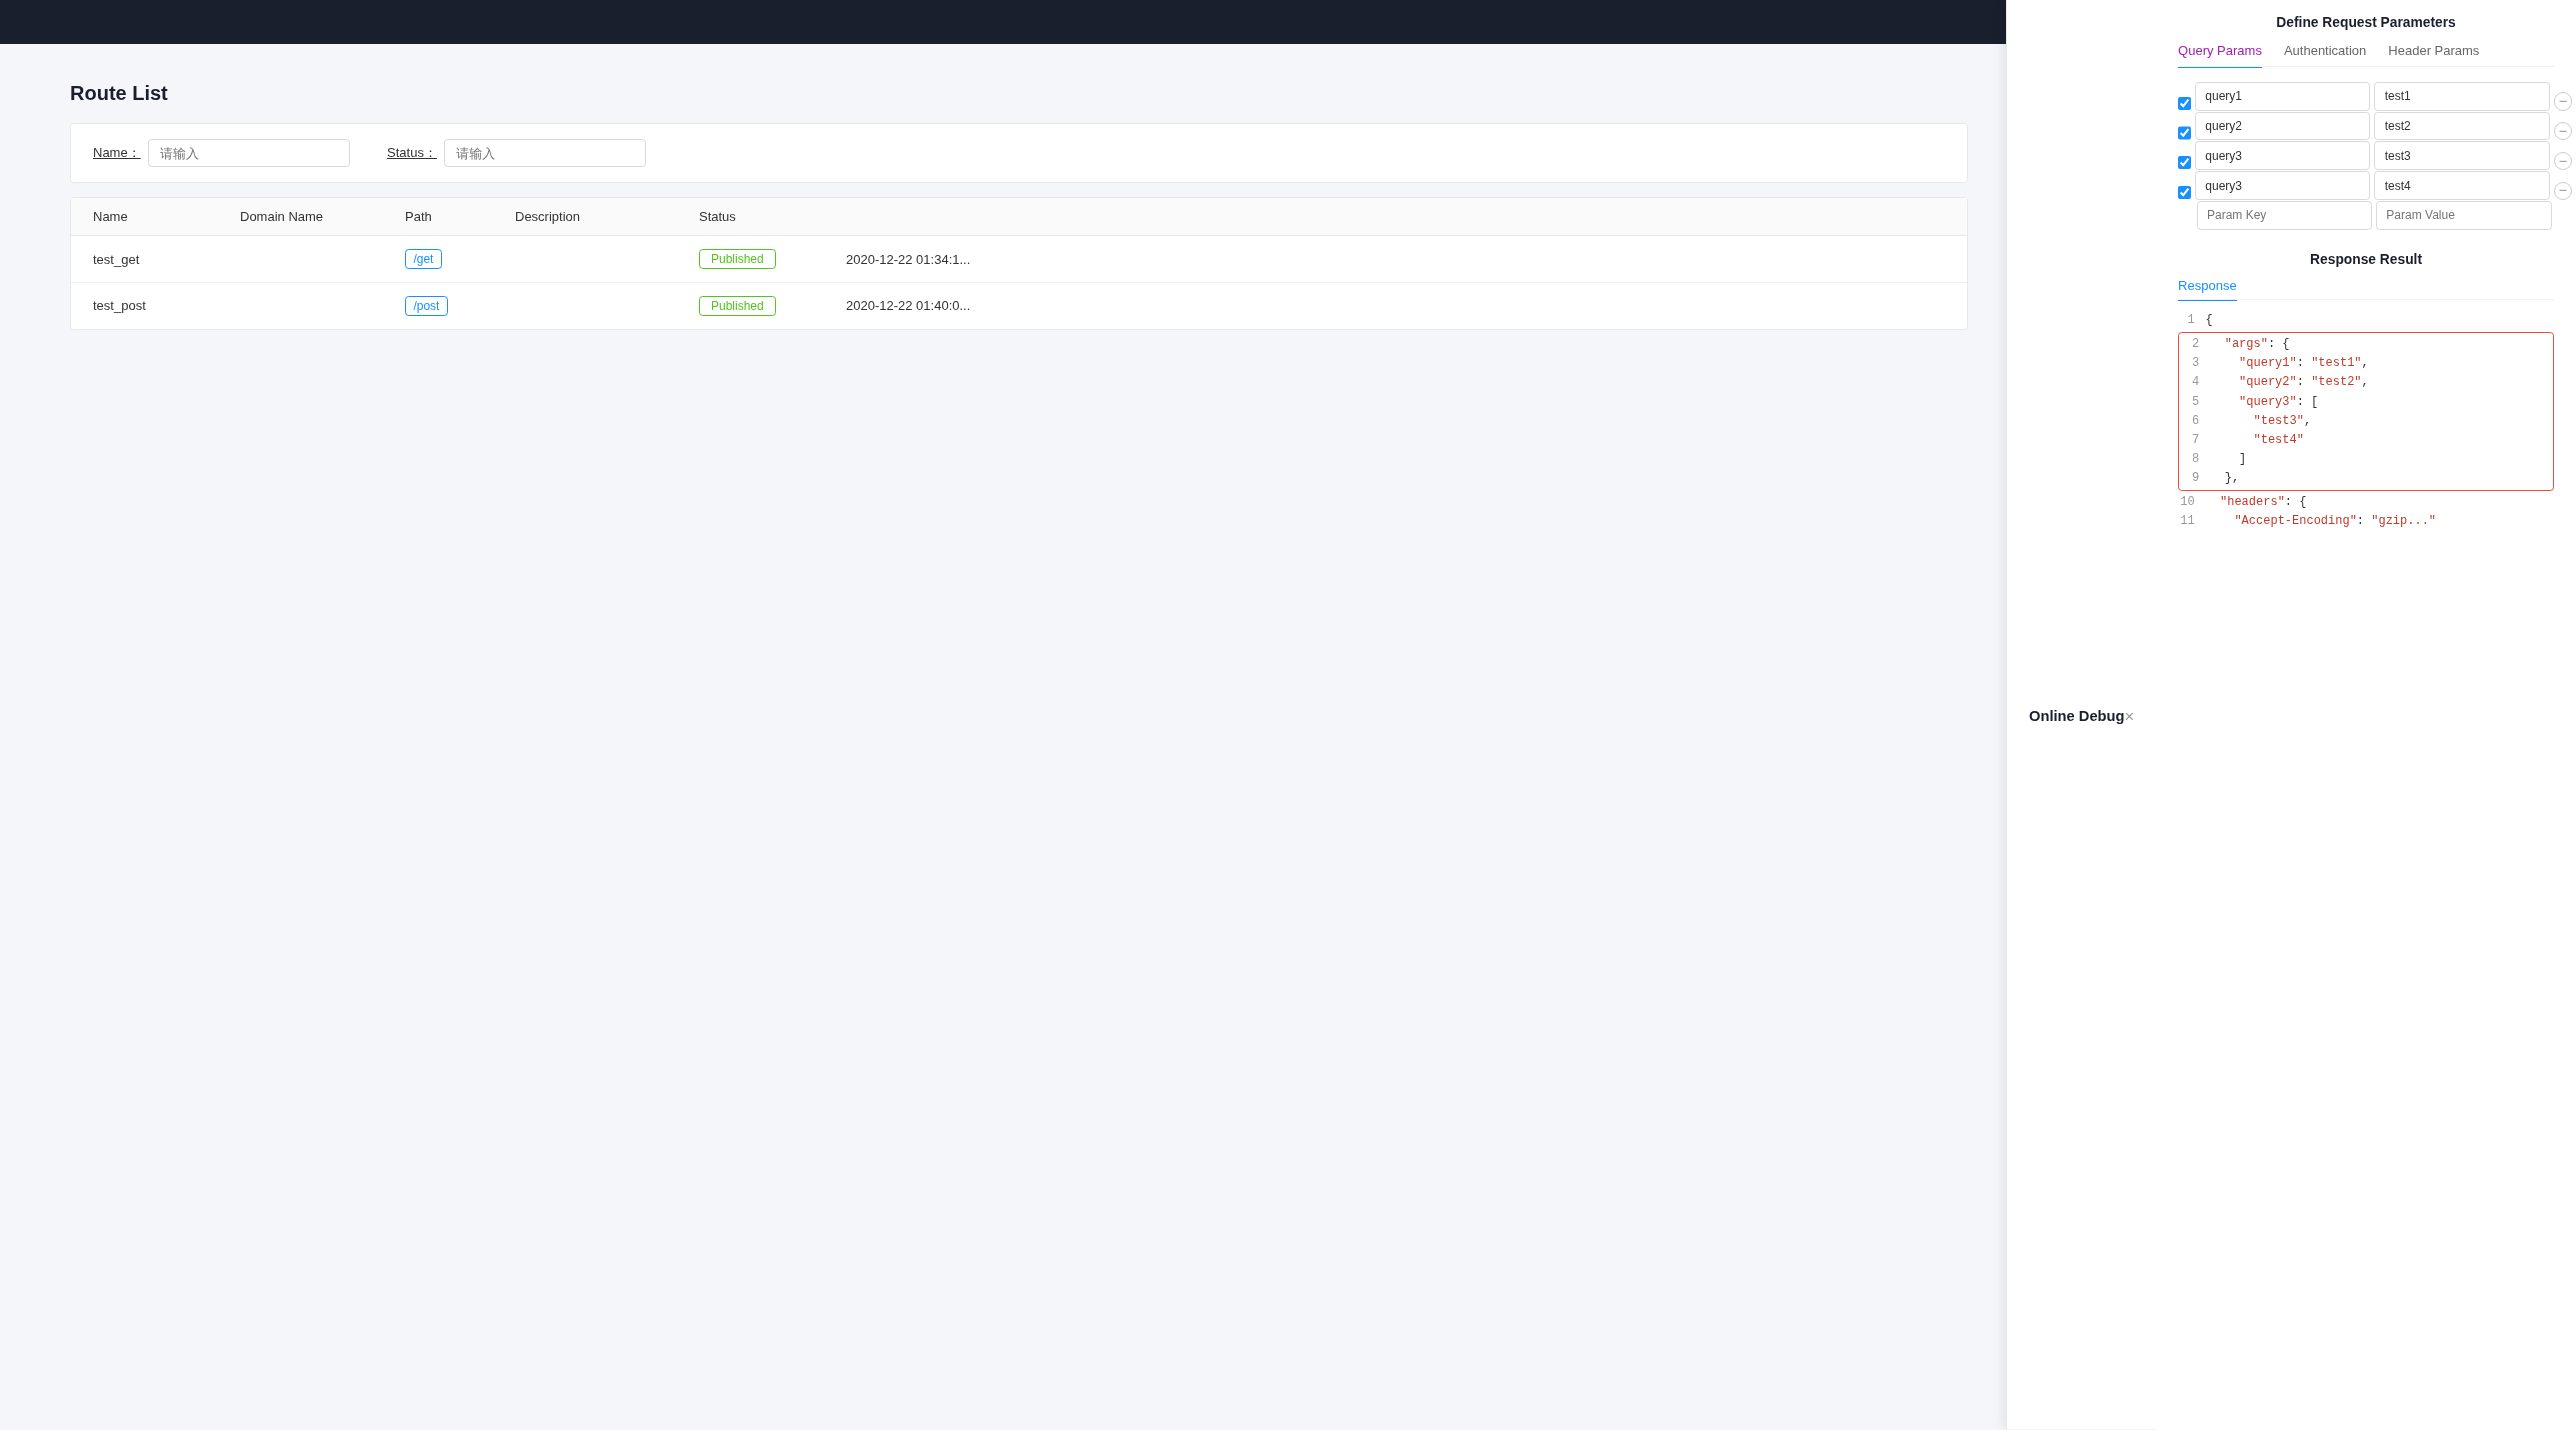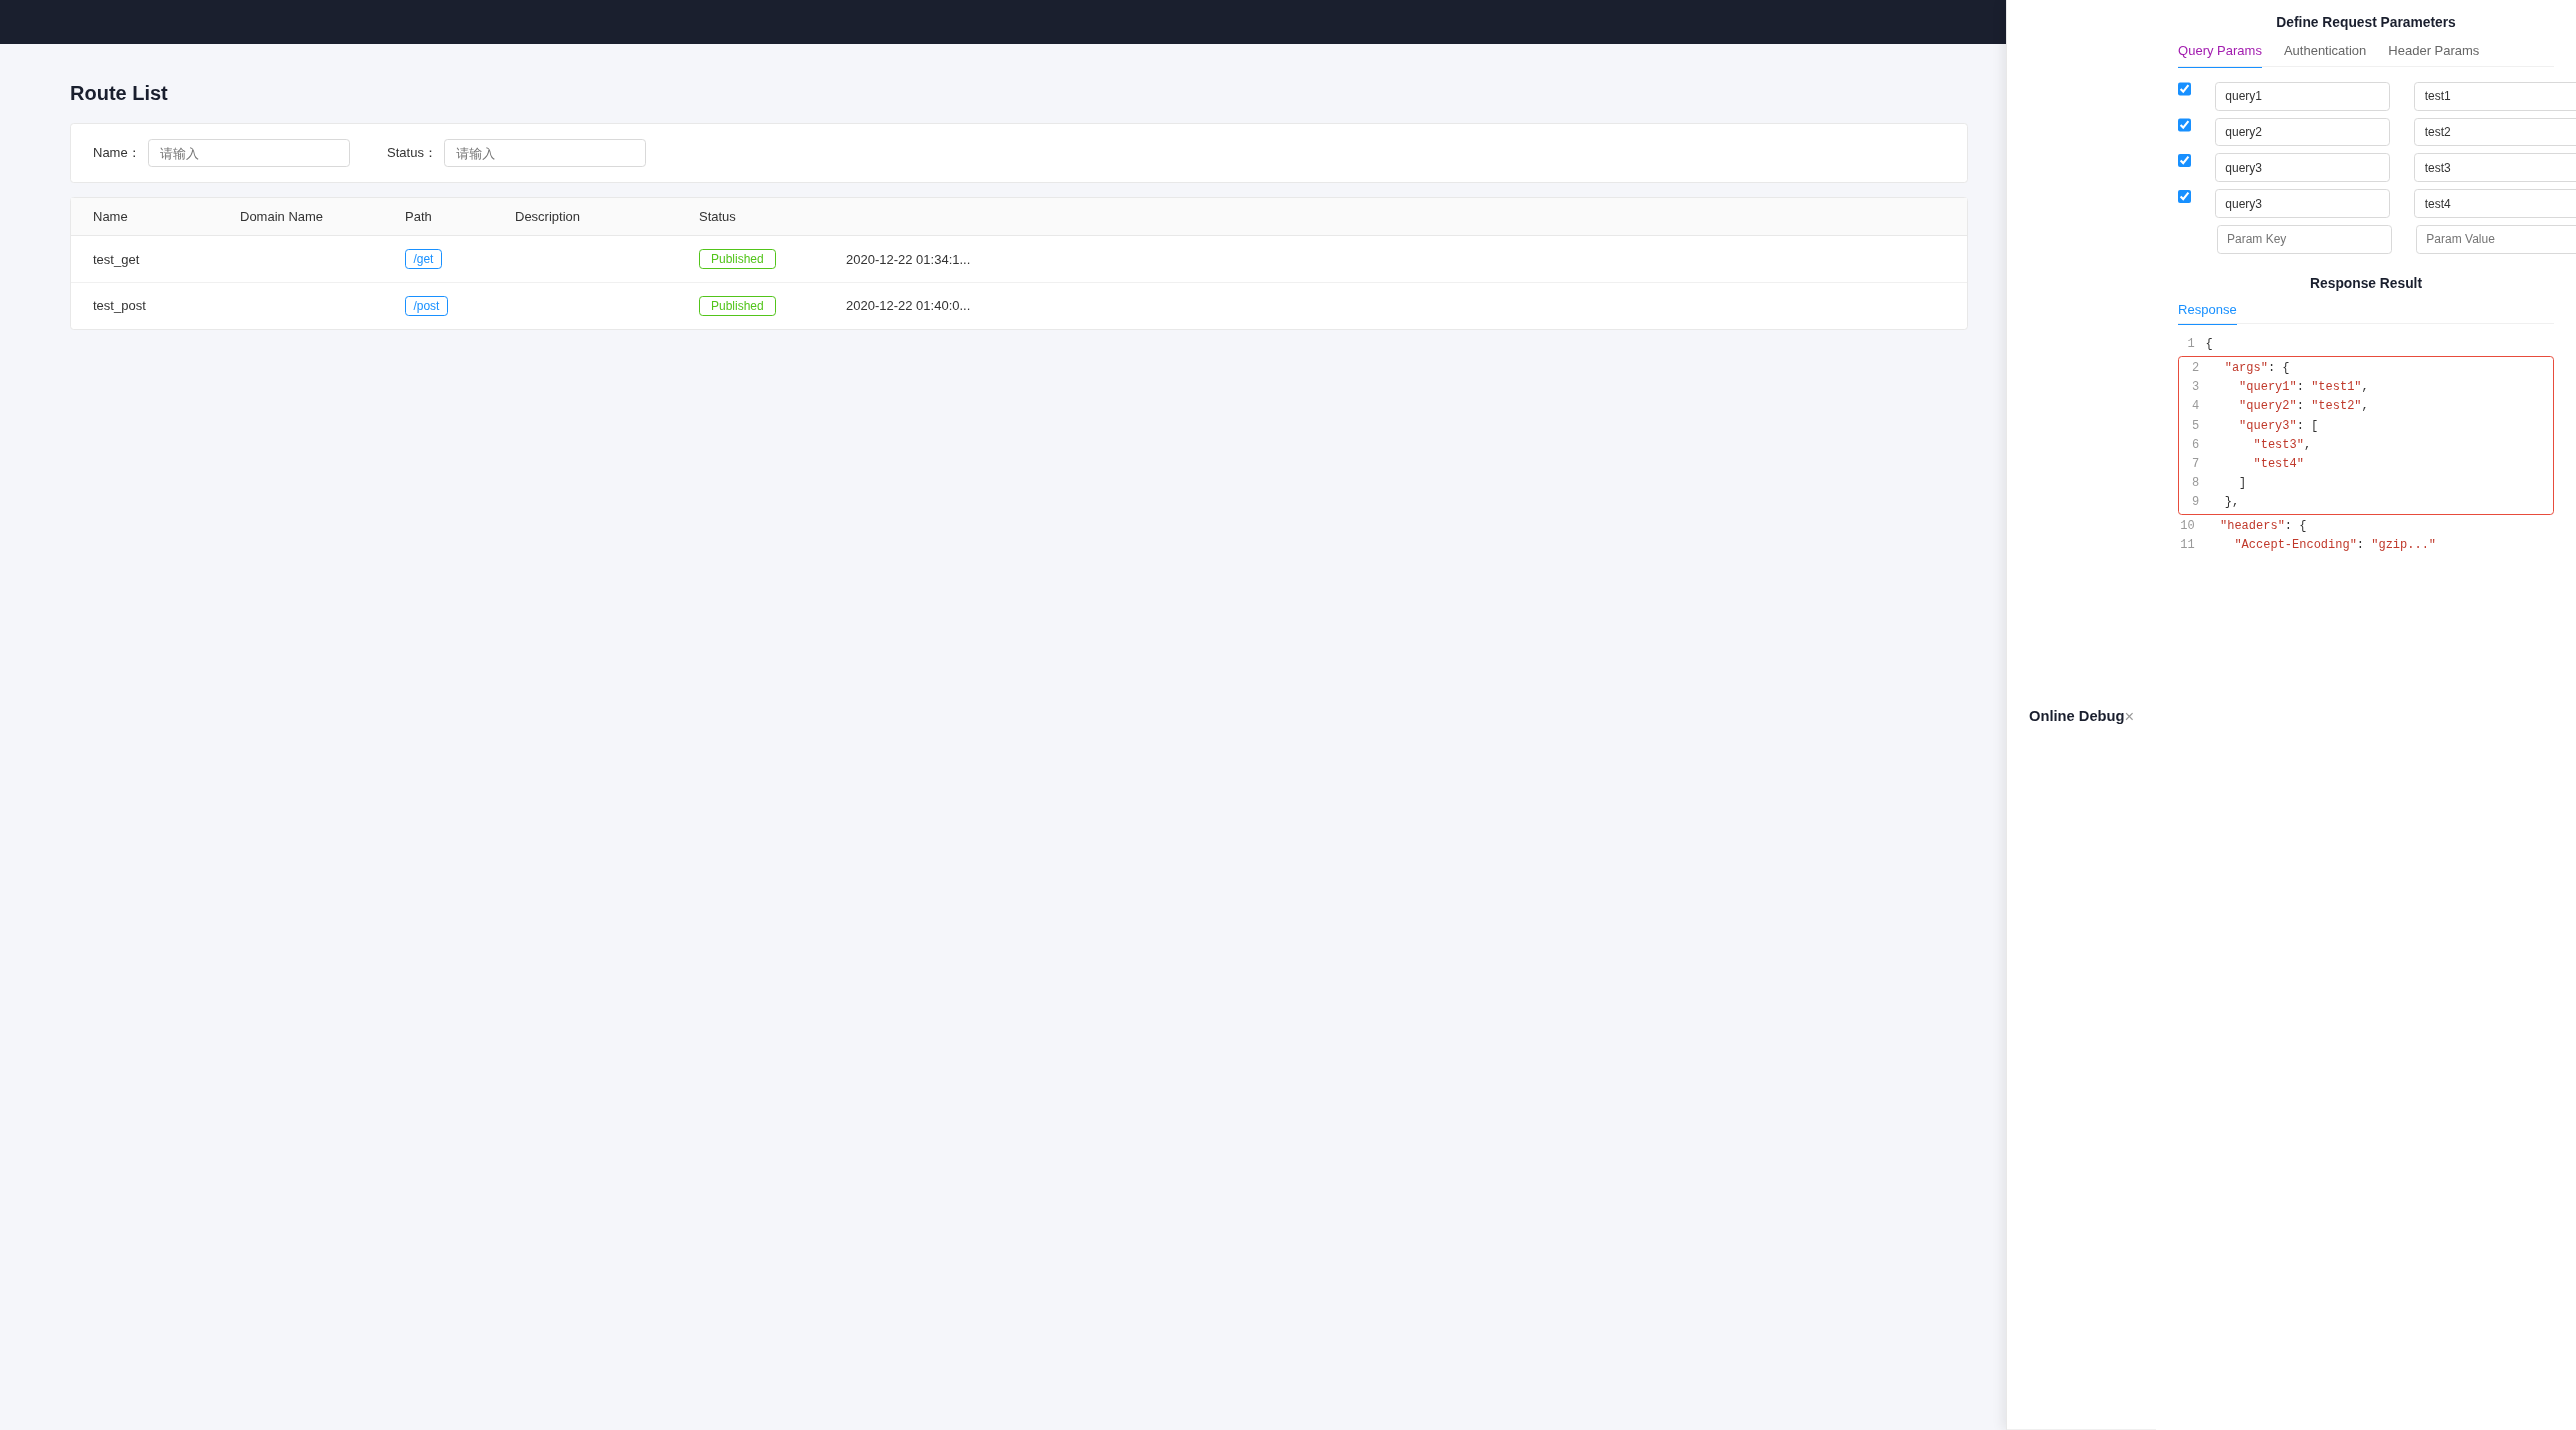--- a/index.html
+++ b/index.html
@@ -47,20 +47,21 @@
 
     .filter-item {
       display: flex;
       align-items: center;
       gap: 7.4px;
     }
 
     .filter-label {
       font-size: 13px;
       color: #333;
+      text-decoration: underline;
     }
 
     .filter-input {
       border: 0.9px solid #d9d9d9;
       border-radius: 3.7px;
       padding: 5.5px 11px;
       font-size: 13px;
       color: #999;
       width: 202px;
       outline: none;
@@ -249,23 +250,23 @@
       color: #a21caf;
       border-bottom-color: #1890ff;
     }
 
     .params-section {
       margin-bottom: 18.4px;
     }
 
     .param-row {
       display: flex;
-      align-items: flex-start;
-      gap: 24px;
-      margin-bottom: 7px;
+      align-items: flex-end;
+      gap: 4px;
+      margin-bottom: 1px;
     }
 
     .param-checkbox {
       width: 14.7px;
       height: 14.7px;
       accent-color: #1890ff;
       cursor: pointer;
     }
 
     .param-input {

